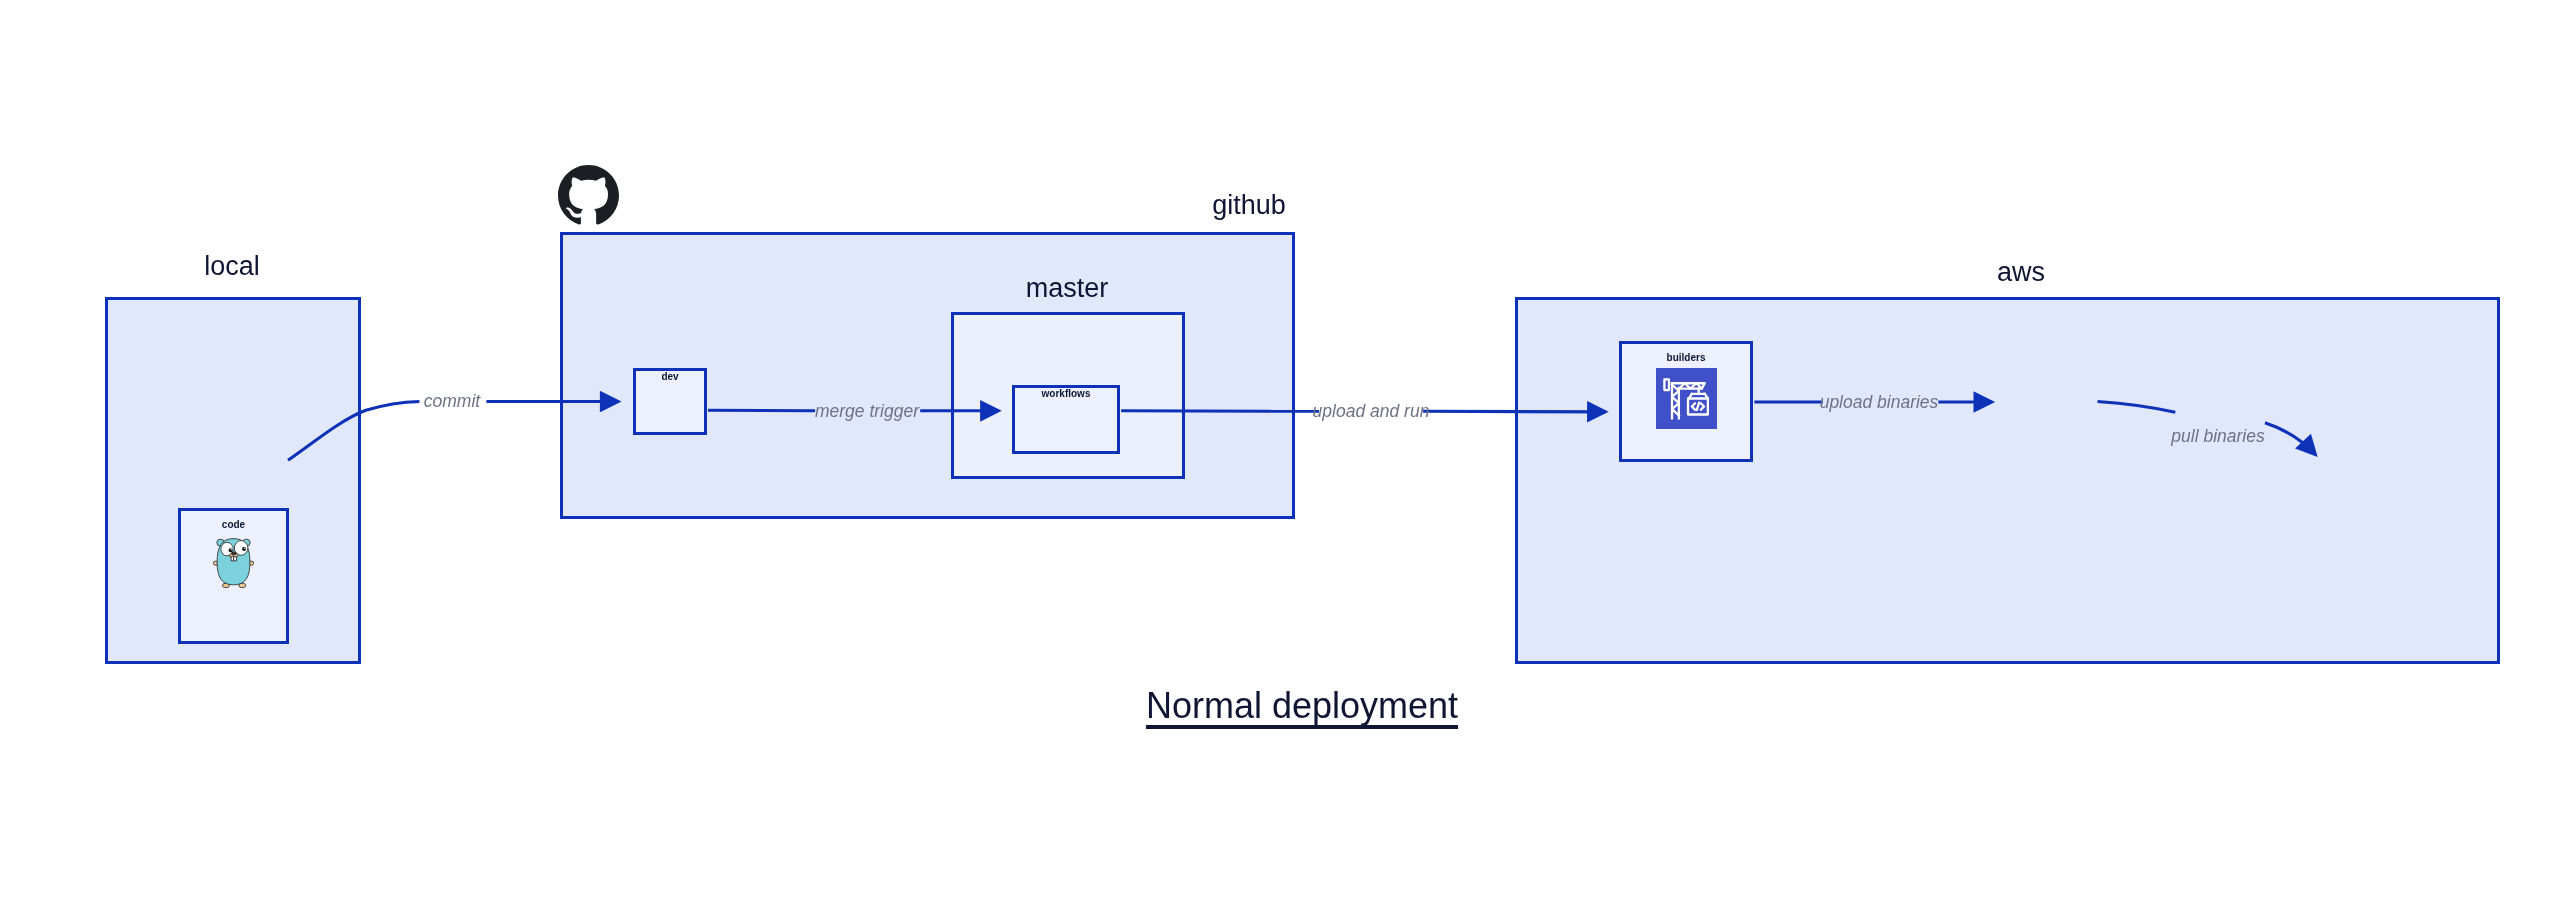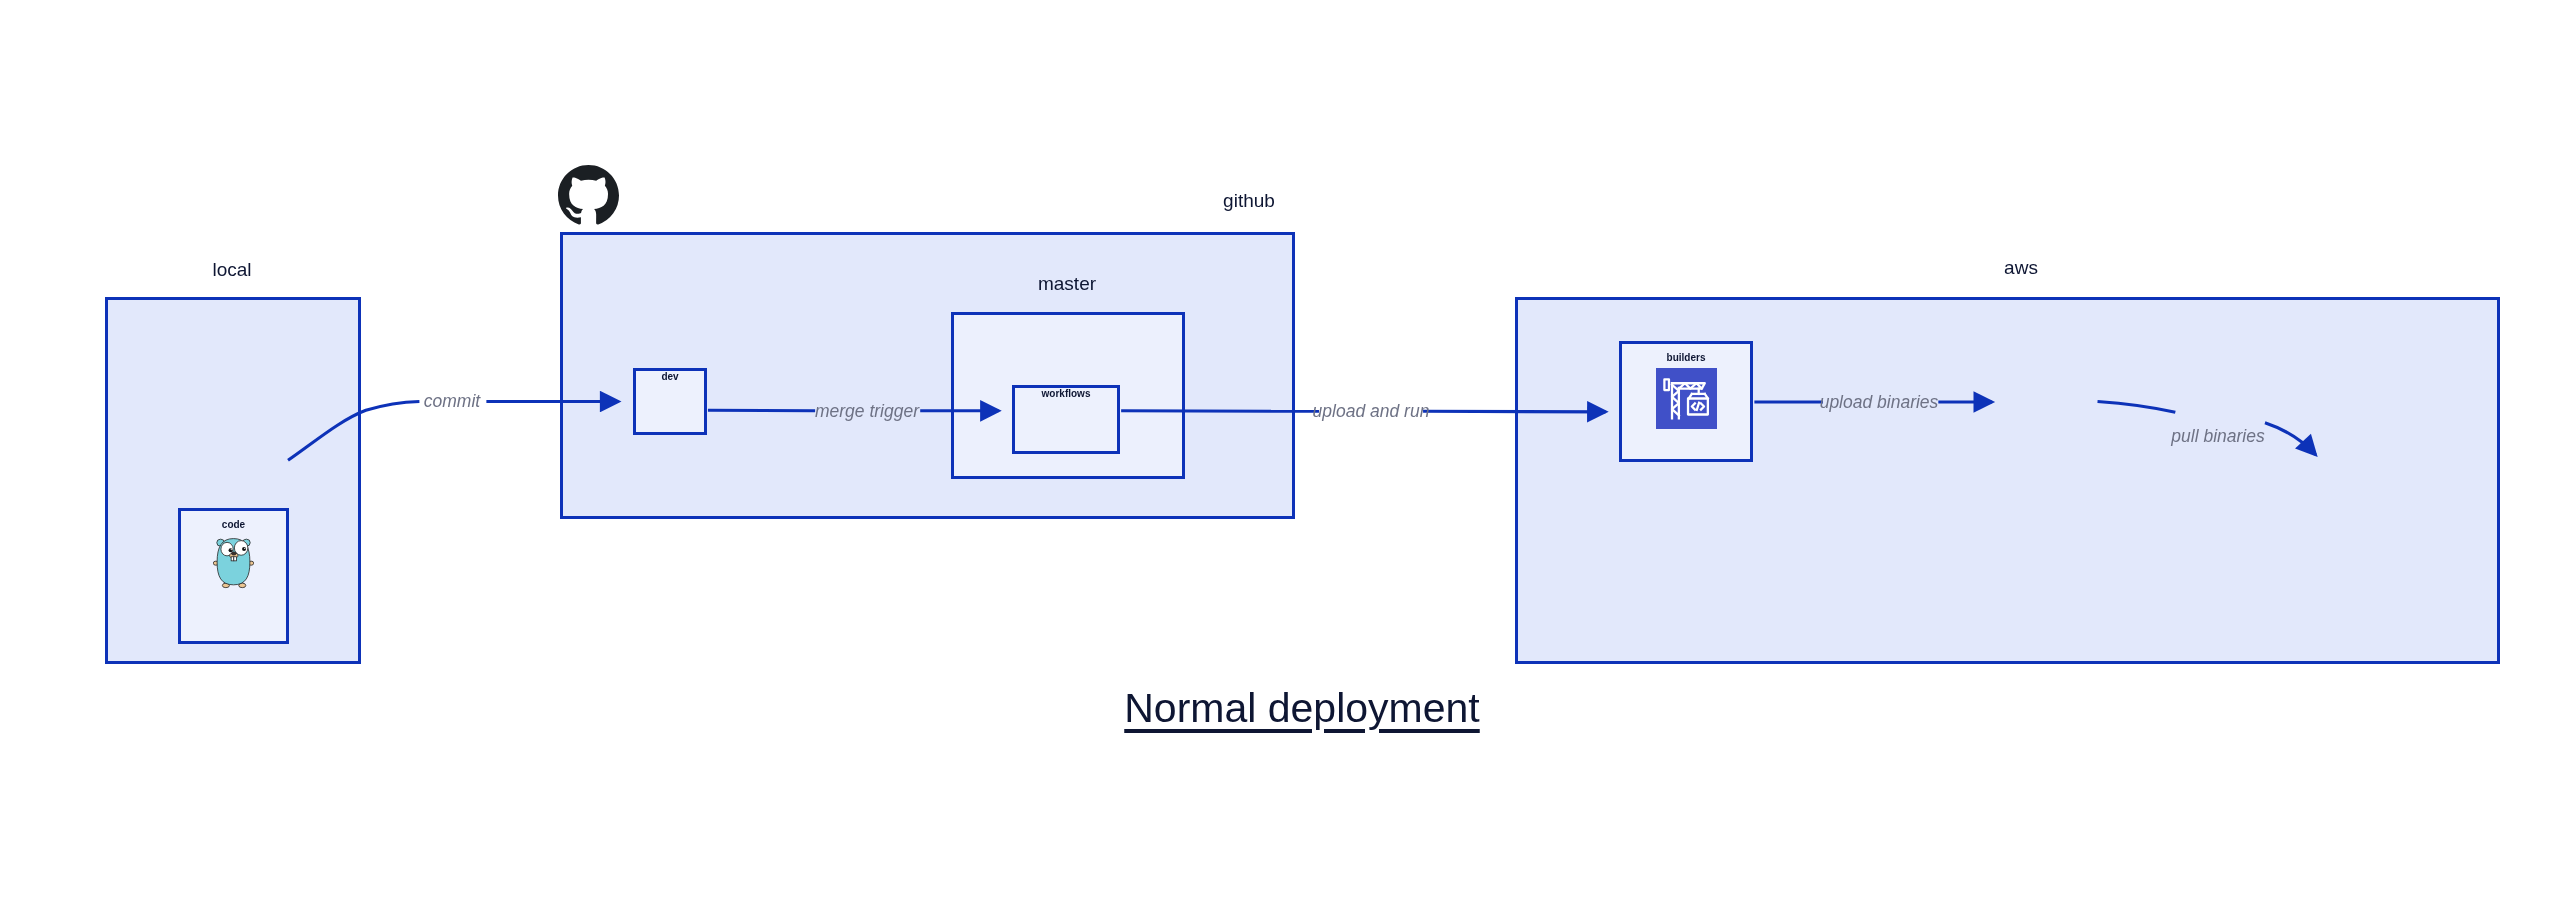--- a/index.html
+++ b/index.html
@@ -6,33 +6,33 @@
   body{font-family:"Liberation Sans", sans-serif;}
   .canvas{position:relative;width:2604px;height:902px;background:#ffffff;overflow:hidden;}
   .box{position:absolute;border:3.6px solid #0d32b8;box-sizing:border-box;}
   .container-fill{background:#e2e8fb;}
   .master-fill{background:#ecf0fd;}
   .workflows-fill{background:#f5f7fe;}
   .node{background:#edf1fd;display:flex;flex-direction:column;align-items:center;}
   .node.vcenter{justify-content:flex-start;}
   .nlabel{font-weight:bold;font-size:10px;color:#0e1633;margin-top:8.2px;letter-spacing:0;}
   .vcenter .nlabel{margin-top:0;}
-  .clabel{position:absolute;font-size:19px;color:#0e1633;transform:translateX(-50%);white-space:nowrap;}
+  .clabel{position:absolute;font-size:27px;color:#0e1633;transform:translateX(-50%);white-space:nowrap;}
   .elabel{position:absolute;transform:translate(-50%,-50%);font-style:italic;font-size:17.5px;color:#6e7285;white-space:nowrap;}
-  .title{position:absolute;left:1302px;top:685px;transform:translateX(-50%);font-size:41px;color:#0e1633;
+  .title{position:absolute;left:1302px;top:685px;transform:translateX(-50%);font-size:36px;color:#0e1633;
          text-decoration:underline;text-decoration-thickness:3.6px;text-underline-offset:6.7px;white-space:nowrap;}
   .edges{position:absolute;left:0;top:0;pointer-events:none;}
   .icon{margin-top:5.2px;}
 </style>
 </head>
 <body>
 
 <div class="canvas">
 
-  <div class="clabel" style="left:232px;top:259px;text-align:right;">local</div>
+  <div class="clabel" style="left:232px;top:251px;text-align:right;">local</div>
   <div class="box container-fill" style="left:105px;top:297px;width:256px;height:367px;"></div>
 
   <div class="box node" style="left:178px;top:460px;width:111px;height:136px;margin-top:48px;">
     <div class="nlabel">code</div>
     <svg class="icon" width="41" height="54" viewBox="0 0 70 90">
       <g stroke="#2a2a2a" stroke-width="1.4">
         <ellipse cx="13" cy="12" rx="6.5" ry="6" fill="#7bd2dd"></ellipse>
         <ellipse cx="57" cy="12" rx="6.5" ry="6" fill="#7bd2dd"></ellipse>
         <ellipse cx="5" cy="47" rx="4.5" ry="3.5" fill="#edc692"></ellipse>
         <ellipse cx="65" cy="47" rx="4.5" ry="3.5" fill="#edc692"></ellipse>

